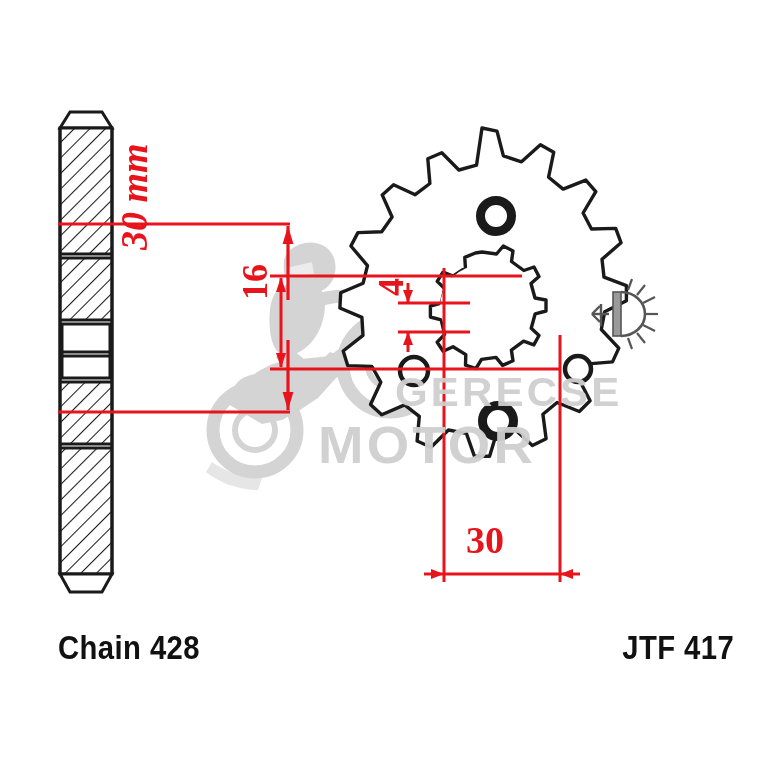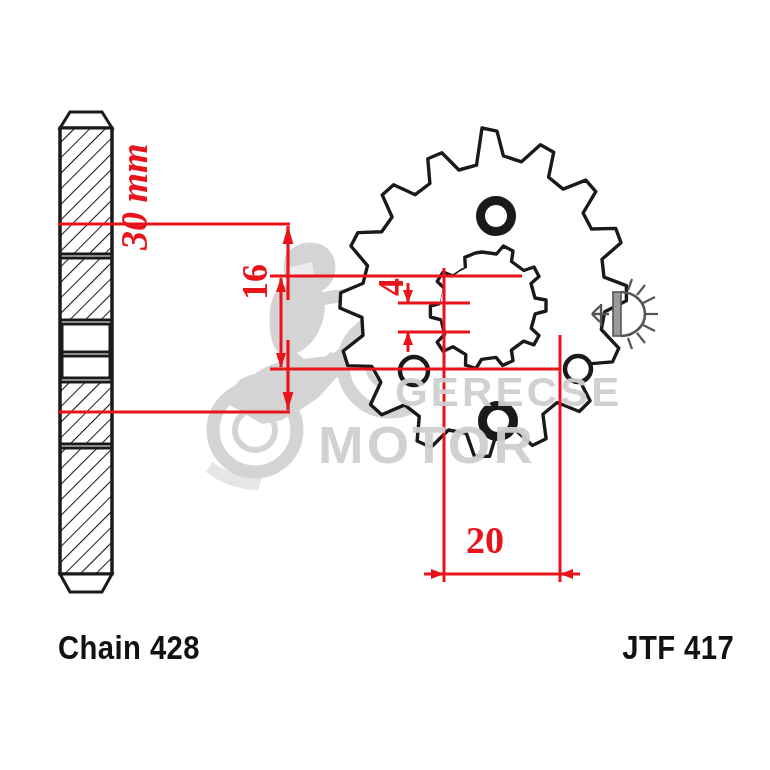--- a/index.html
+++ b/index.html
@@ -267,19 +267,19 @@
   </svg>
 
   <div class="label-layer">
 
     <div class="wm-text" id="wm-1">GERECSE</div>
     <div class="wm-text" id="wm-2">MOTOR</div>
 
     <div class="dim-text" id="dim-30">30 mm</div>
     <div class="dim-text" id="dim-16">16</div>
     <div class="dim-text" id="dim-4">4</div>
-    <div class="dim-text" id="dim-20">20</div>
+    <div class="dim-text" id="dim-20">30</div>
 
     <div class="cap" id="chain-label">Chain 428</div>
     <div class="cap" id="part-label">JTF 417</div>
   </div>
 
 </div>
 
 </body></html>

